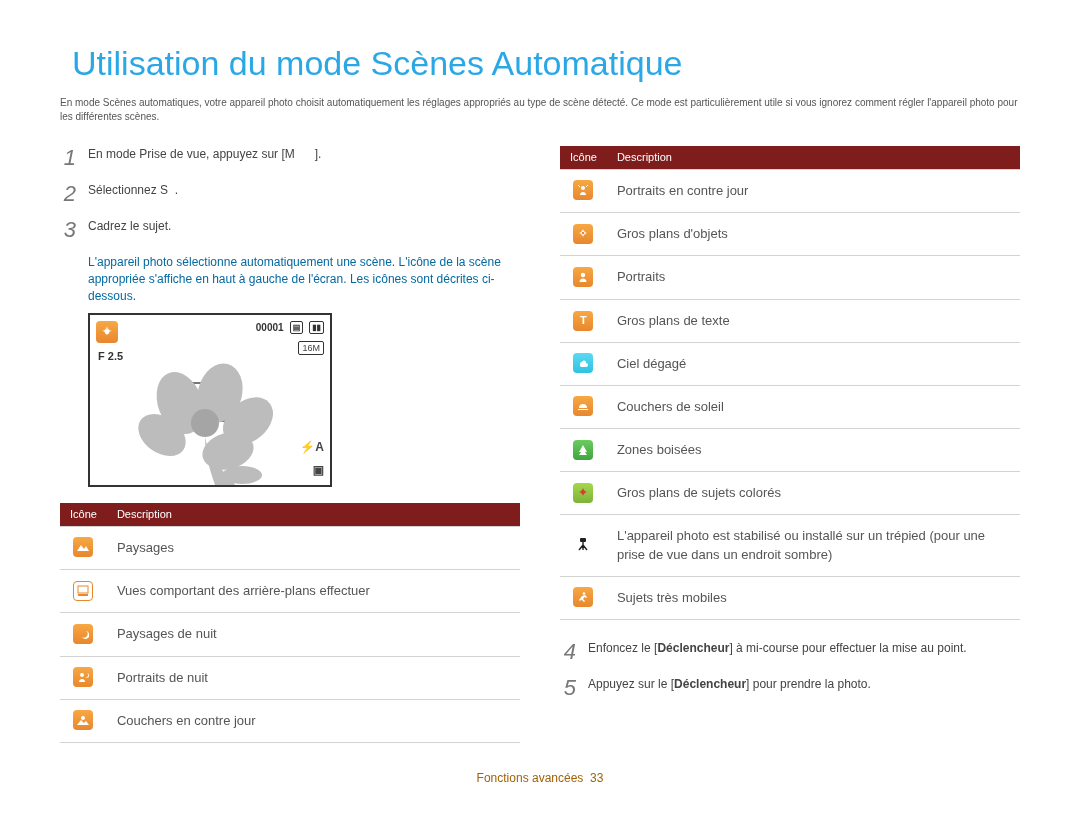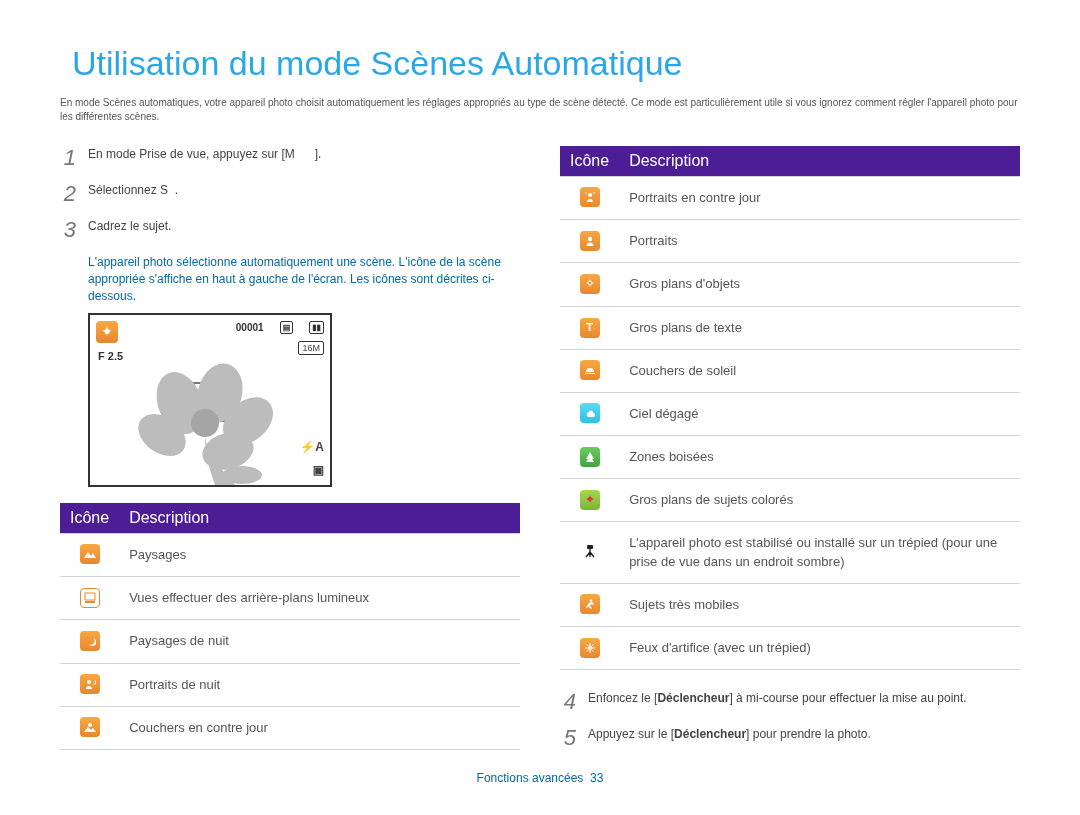--- a/index.html
+++ b/index.html
@@ -90,21 +90,21 @@
     font-size: 11px;
     font-weight: bold;
     color: #333;
   }
   figure.preview .top-right {
     position: absolute;
     right: 6px;
     top: 6px;
     display: flex;
     align-items: center;
-    gap: 16px;
+    gap: 6px;
     font-size: 10px;
     font-weight: bold;
     color: #333;
   }
   figure.preview .top-right .icon-box {
     border: 1px solid #333;
     font-size: 8px;
     padding: 0 2px;
     border-radius: 2px;
   }
@@ -151,25 +151,25 @@
     left: 30px;
     bottom: 0;
     width: 170px;
     height: 130px;
   }
   .icon-table {
     border-collapse: collapse;
     width: 100%;
   }
   .icon-table th {
-    background: #4c1d95;
+    background: #7f1d1d;
     color: #fff;
     font-weight: 400;
     text-align: left;
-    font-size: 16px;
+    font-size: 11px;
     padding: 4px 10px;
     border-bottom: 1px solid #d3d3d3;
   }
   .icon-table td {
     border-bottom: 1px solid #d3d3d3;
     padding: 12px 10px;
     font-size: 13px;
     color: #555;
     vertical-align: middle;
   }
@@ -195,21 +195,21 @@
   .ic-green  { background: linear-gradient(#6BCB5F,#3FA63F); }
   .ic-lime   { background: linear-gradient(#A4D94A,#7EB23A); }
   .ic-white-border {
     background: #fff;
     border: 1.5px solid #E8872E;
     color: #E8872E;
   }
   footer {
     text-align: center;
     font-size: 12px;
-    color: #0369a1;
+    color: #a16207;
     position: absolute;
     bottom: 28px;
     width: 100%;
     left: 0;
   }
 </style>
 </head>
 <body>
 
 <div class="page">
@@ -287,21 +287,21 @@
                 </span></td>
             <td>Paysages</td>
           </tr>
           <tr>
             <td class="icon-cell"><span class="ic ic-white-border">
                   <svg width="12" height="12" viewBox="0 0 12 12">
                     <rect x="1" y="1" width="10" height="7" fill="none" stroke="#E8872E"></rect>
                     <rect x="1" y="9" width="10" height="2" fill="#E8872E"></rect>
                   </svg>
                 </span></td>
-            <td>Vues effectuer des arrière-plans lumineux</td>
+            <td>Vues comportant des arrière-plans effectuer</td>
           </tr>
           <tr>
             <td class="icon-cell"><span class="ic ic-orange">
                   <svg width="12" height="12" viewBox="0 0 12 12" fill="#fff">
                     <path d="M9 3a4 4 0 1 1-4 6 3 3 0 1 0 4-6z"></path>
                   </svg>
                 </span></td>
             <td>Paysages de nuit</td>
           </tr>
           <tr>
@@ -342,55 +342,55 @@
                     <circle cx="6" cy="4" r="2"></circle>
                     <path d="M3 11c0-2 1.3-3 3-3s3 1 3 3z"></path>
                     <path d="M1 1l2 2M11 1l-2 2" stroke="#fff" stroke-width="1"></path>
                   </svg>
                 </span></td>
             <td>Portraits en contre jour</td>
           </tr>
           <tr>
             <td class="icon-cell"><span class="ic ic-orange">
                   <svg width="12" height="12" viewBox="0 0 12 12" fill="#fff">
+                    <path d="M6 1c.6 2 2 3.4 4 4-2 .6-3.4 2-4 4-.6-2-2-3.4-4-4 2-.6 3.4-2 4-4z"></path>
+                    <circle cx="6" cy="5" r="1.3" fill="#E8872E"></circle>
+                  </svg>
+                </span></td>
+            <td>Gros plans d'objets</td>
+          </tr>
+          <tr>
+            <td class="icon-cell"><span class="ic ic-orange">
+                  <svg width="12" height="12" viewBox="0 0 12 12" fill="#fff">
                     <circle cx="6" cy="4" r="2.2"></circle>
                     <path d="M2.5 11c0-2.2 1.5-3.4 3.5-3.4s3.5 1.2 3.5 3.4z"></path>
                   </svg>
                 </span></td>
             <td>Portraits</td>
           </tr>
           <tr>
-            <td class="icon-cell"><span class="ic ic-orange">
-                  <svg width="12" height="12" viewBox="0 0 12 12" fill="#fff">
-                    <path d="M6 1c.6 2 2 3.4 4 4-2 .6-3.4 2-4 4-.6-2-2-3.4-4-4 2-.6 3.4-2 4-4z"></path>
-                    <circle cx="6" cy="5" r="1.3" fill="#E8872E"></circle>
-                  </svg>
-                </span></td>
-            <td>Gros plans d'objets</td>
-          </tr>
-          <tr>
             <td class="icon-cell"><span class="ic ic-orange" style="font-size:11px;">T</span></td>
             <td>Gros plans de texte</td>
           </tr>
           <tr>
+            <td class="icon-cell"><span class="ic ic-cyan">
+                  <svg width="12" height="12" viewBox="0 0 12 12" fill="#fff">
+                    <path d="M3 8a2.5 2.5 0 0 1 2-3 2 2 0 0 1 4 1 2 2 0 0 1 0 4H4a2 2 0 0 1-1-2z"></path>
+                  </svg>
+                </span></td>
+            <td>Ciel dégagé</td>
+          </tr>
+          <tr>
             <td class="icon-cell"><span class="ic ic-orange">
                   <svg width="12" height="12" viewBox="0 0 12 12" fill="#fff">
                     <path d="M2 8a4 4 0 0 1 8 0z"></path>
                     <rect x="1" y="9" width="10" height="1"></rect>
                   </svg>
                 </span></td>
             <td>Couchers de soleil</td>
-          </tr>
-          <tr>
-            <td class="icon-cell"><span class="ic ic-cyan">
-                  <svg width="12" height="12" viewBox="0 0 12 12" fill="#fff">
-                    <path d="M3 8a2.5 2.5 0 0 1 2-3 2 2 0 0 1 4 1 2 2 0 0 1 0 4H4a2 2 0 0 1-1-2z"></path>
-                  </svg>
-                </span></td>
-            <td>Ciel dégagé</td>
           </tr>
           <tr>
             <td class="icon-cell"><span class="ic ic-green">
                   <svg width="12" height="12" viewBox="0 0 12 12" fill="#fff">
                     <path d="M6 1 2 8h2l-2 3h8l-2-3h2z"></path>
                   </svg>
                 </span></td>
             <td>Zones boisées</td>
           </tr>
           <tr>
@@ -411,28 +411,20 @@
             <td>L'appareil photo est stabilisé ou installé sur un trépied (pour une prise de vue dans un endroit sombre)</td>
           </tr>
           <tr>
             <td class="icon-cell"><span class="ic ic-orange">
                   <svg width="12" height="12" viewBox="0 0 12 12" fill="#fff">
                     <circle cx="7" cy="2.5" r="1.3"></circle>
                     <path d="M5 5l3-1 2 2-1 1-1.5-1L6 8l2 2-1 1-2.5-2.5L3 10l-1-1 3-4z"></path>
                   </svg>
                 </span></td>
             <td>Sujets très mobiles</td>
-          </tr>
-          <tr>
-            <td class="icon-cell"><span class="ic ic-orange">
-                  <svg width="12" height="12" viewBox="0 0 12 12" stroke="#fff" stroke-width="1" fill="none">
-                    <path d="M6 1v10M1 6h10M2.5 2.5l7 7M9.5 2.5l-7 7"></path>
-                  </svg>
-                </span></td>
-            <td>Feux d'artifice (avec un trépied)</td>
           </tr>
         </tbody>
       </table>
 
       <div class="step">
         <span class="step-num">4</span>
         <span class="step-text">
           <span>Enfoncez le [</span><b>Déclencheur</b><span>] à mi-course pour effectuer la mise au point.</span>
         </span>
       </div>

